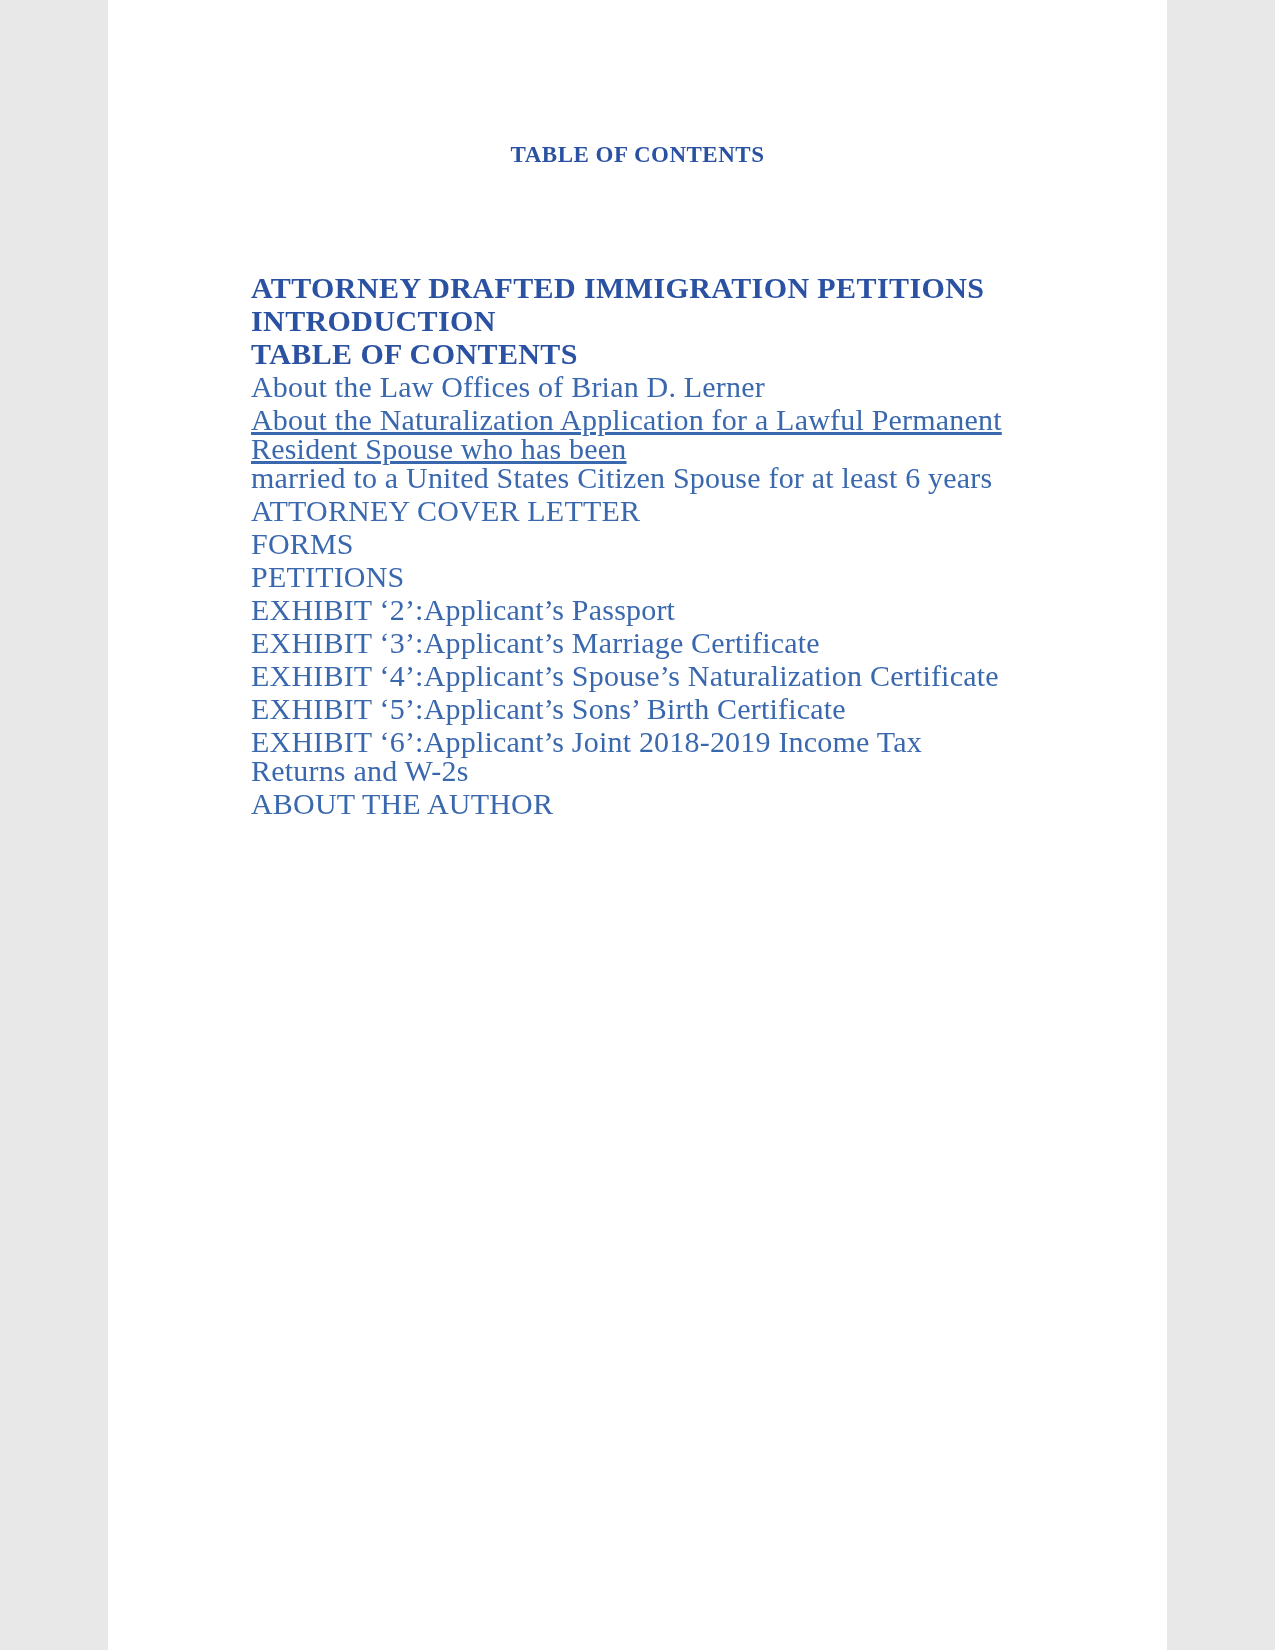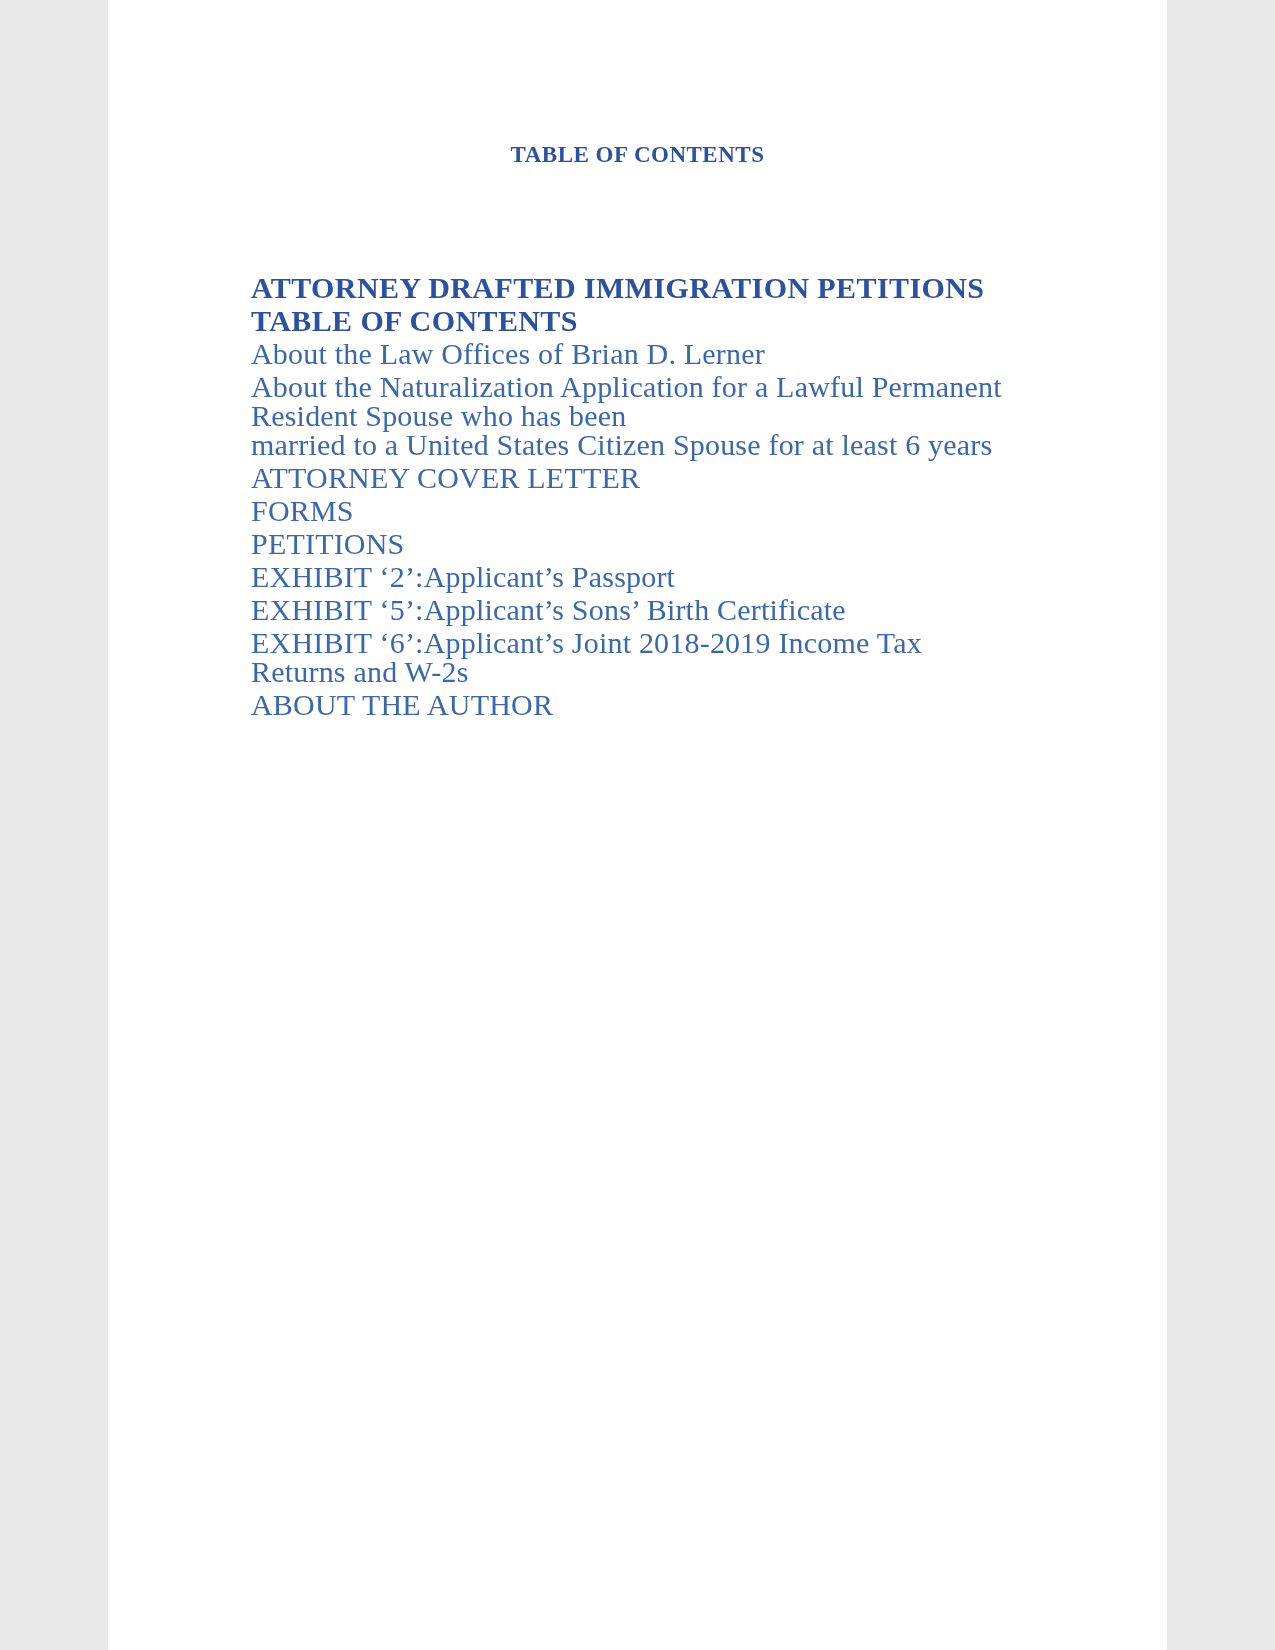--- a/index.html
+++ b/index.html
@@ -40,35 +40,39 @@
     color:var(--body-color);
     letter-spacing:0.2px;
   }
   .toc-item.bold{
     font-weight:bold;
     color:var(--heading-color);
     letter-spacing:0.4px;
   }
   .toc-item.no-gap{
     margin-bottom:0;
+    text-decoration:underline;
   }
 </style>
 </head>
 <body>
 
 <div class="page">
   <h1 class="doc-title">TABLE OF CONTENTS</h1>
 
   <div class="toc-list">
       <p class="toc-item bold">ATTORNEY DRAFTED IMMIGRATION PETITIONS</p>
+      <p class="toc-item bold">INTRODUCTION</p>
       <p class="toc-item bold">TABLE OF CONTENTS</p>
       <p class="toc-item">About the Law Offices of Brian D. Lerner</p>
       <p class="toc-item no-gap">About the Naturalization Application for a Lawful Permanent Resident Spouse who has been</p>
       <p class="toc-item">married to a United States Citizen Spouse for at least 6 years</p>
       <p class="toc-item">ATTORNEY COVER LETTER</p>
       <p class="toc-item">FORMS</p>
       <p class="toc-item">PETITIONS</p>
       <p class="toc-item">EXHIBIT ‘2’:Applicant’s Passport</p>
+      <p class="toc-item">EXHIBIT ‘3’:Applicant’s Marriage Certificate</p>
+      <p class="toc-item">EXHIBIT ‘4’:Applicant’s Spouse’s Naturalization Certificate</p>
       <p class="toc-item">EXHIBIT ‘5’:Applicant’s Sons’ Birth Certificate</p>
       <p class="toc-item">EXHIBIT ‘6’:Applicant’s Joint 2018-2019 Income Tax Returns and W-2s</p>
       <p class="toc-item">ABOUT THE AUTHOR</p>
     </div>
 </div>
 
 </body></html>

